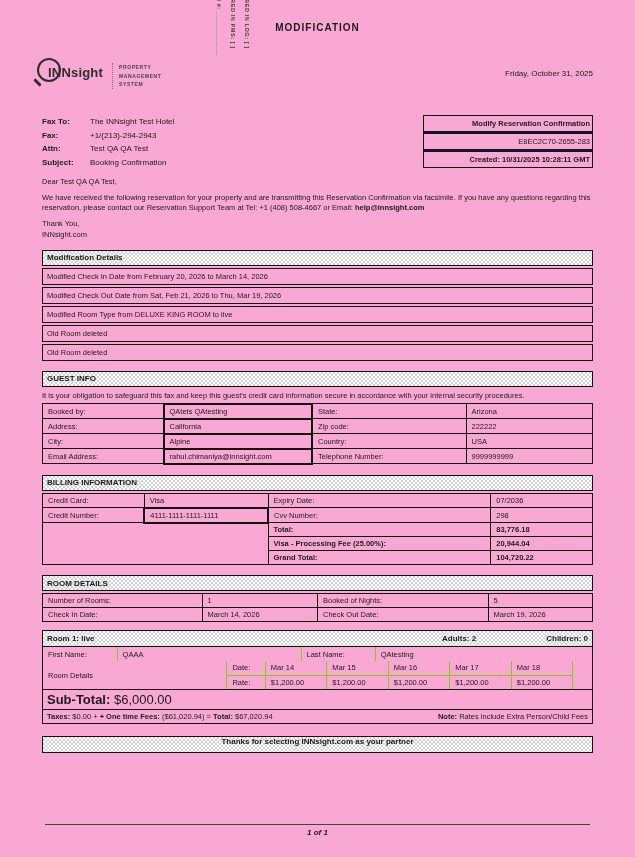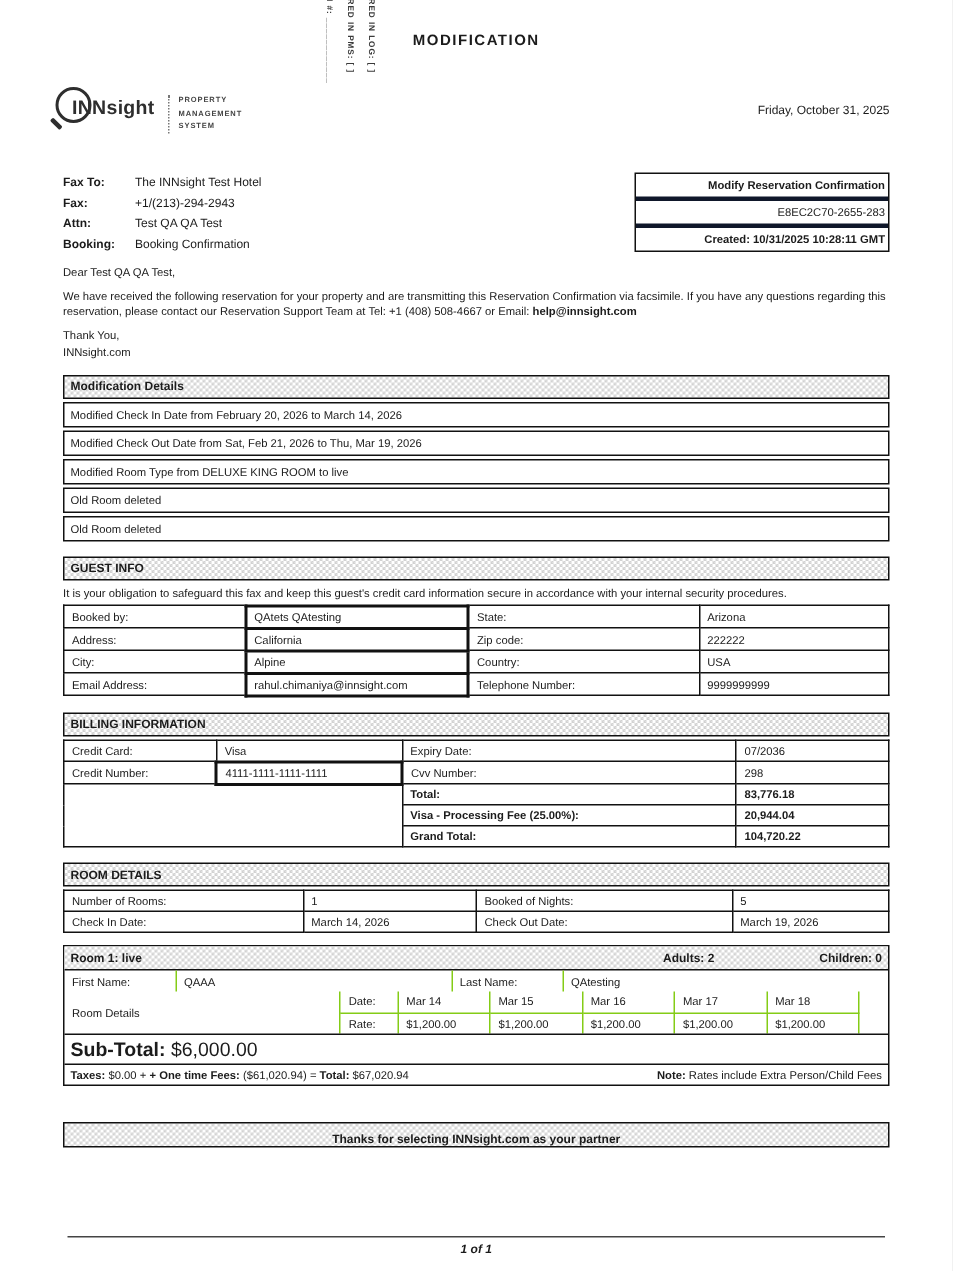--- a/index.html
+++ b/index.html
@@ -1,19 +1,19 @@
 <!DOCTYPE html>
 <html><head>
 <meta charset="utf-8">
 <style>
   * { margin:0; padding:0; box-sizing:border-box; }
   html,body { background:#e8e8e8; }
   .page {
     position:relative; width:635px; height:857px; margin:0 auto;
-    background:#ffffff; color:#1b1b1b;
+    background:#f9a8d4; color:#1b1b1b;
     font-family:"Liberation Sans", sans-serif;
     overflow:hidden;
   }
   .inner { padding:0 42px; }
   .b { font-weight:700; }
 
   
   .doc-title { margin-top:22px; text-align:center; font-size:10px; font-weight:700; letter-spacing:1px; }
   .header-band { position:relative; margin-top:24px; height:50px; display:flex; justify-content:space-between; align-items:flex-start; }
 
@@ -67,22 +67,22 @@
   .room-box { margin-top:8px; border:1px solid #111; }
   .room-box .sec-hdr { border:none; border-bottom:1px solid #111; justify-content:flex-start; }
   .room-hdr-left { flex:1; }
   .room-hdr-adults { margin-right:70px; }
   .room-box table { border:hidden; }
   .room-box table td { border:1px solid #84cc16; }
   .subtotal-row { border-top:1px solid #111; padding:2px 4px; font-size:13px; }
   .taxes-row { border-top:1px solid #111; padding:2px 4px; font-size:7.5px; display:flex; justify-content:space-between; }
 
   .thanks-banner {
-    margin-top:24px; border:1px solid #111; height:17px;
-    display:flex; align-items:flex-end; justify-content:center;
+    margin-top:12px; border:1px solid #111; height:17px;
+    display:flex; align-items:flex-start; justify-content:center;
     font-size:8px; font-weight:700;
     background-image:
       linear-gradient(45deg,#d2d2d2 25%,transparent 25%,transparent 75%,#d2d2d2 75%),
       linear-gradient(45deg,#d2d2d2 25%,transparent 25%,transparent 75%,#d2d2d2 75%);
     background-size:4px 4px; background-position:0 0,2px 2px; background-color:#fff;
   }
 
   .page-foot { position:absolute; left:45px; right:45px; top:824px; border-top:1px solid #444; text-align:center; padding-top:3px; font-size:8px; font-weight:700; font-style:italic; }
 </style>
 </head>
@@ -123,21 +123,21 @@
         </div>
         <div class="fax-line">
           <span class="fax-label">Fax:</span>
           <span>+1/(213)-294-2943</span>
         </div>
         <div class="fax-line">
           <span class="fax-label">Attn:</span>
           <span>Test QA QA Test</span>
         </div>
         <div class="fax-line">
-          <span class="fax-label">Booking:</span>
+          <span class="fax-label">Subject:</span>
           <span>Booking Confirmation</span>
         </div>
       </div>
       <div class="conf-box">
         <div class="b">Modify Reservation Confirmation</div>
         <div>E8EC2C70-2655-283</div>
         <div class="b">Created: 10/31/2025 10:28:11 GMT</div>
       </div>
     </div>
 

